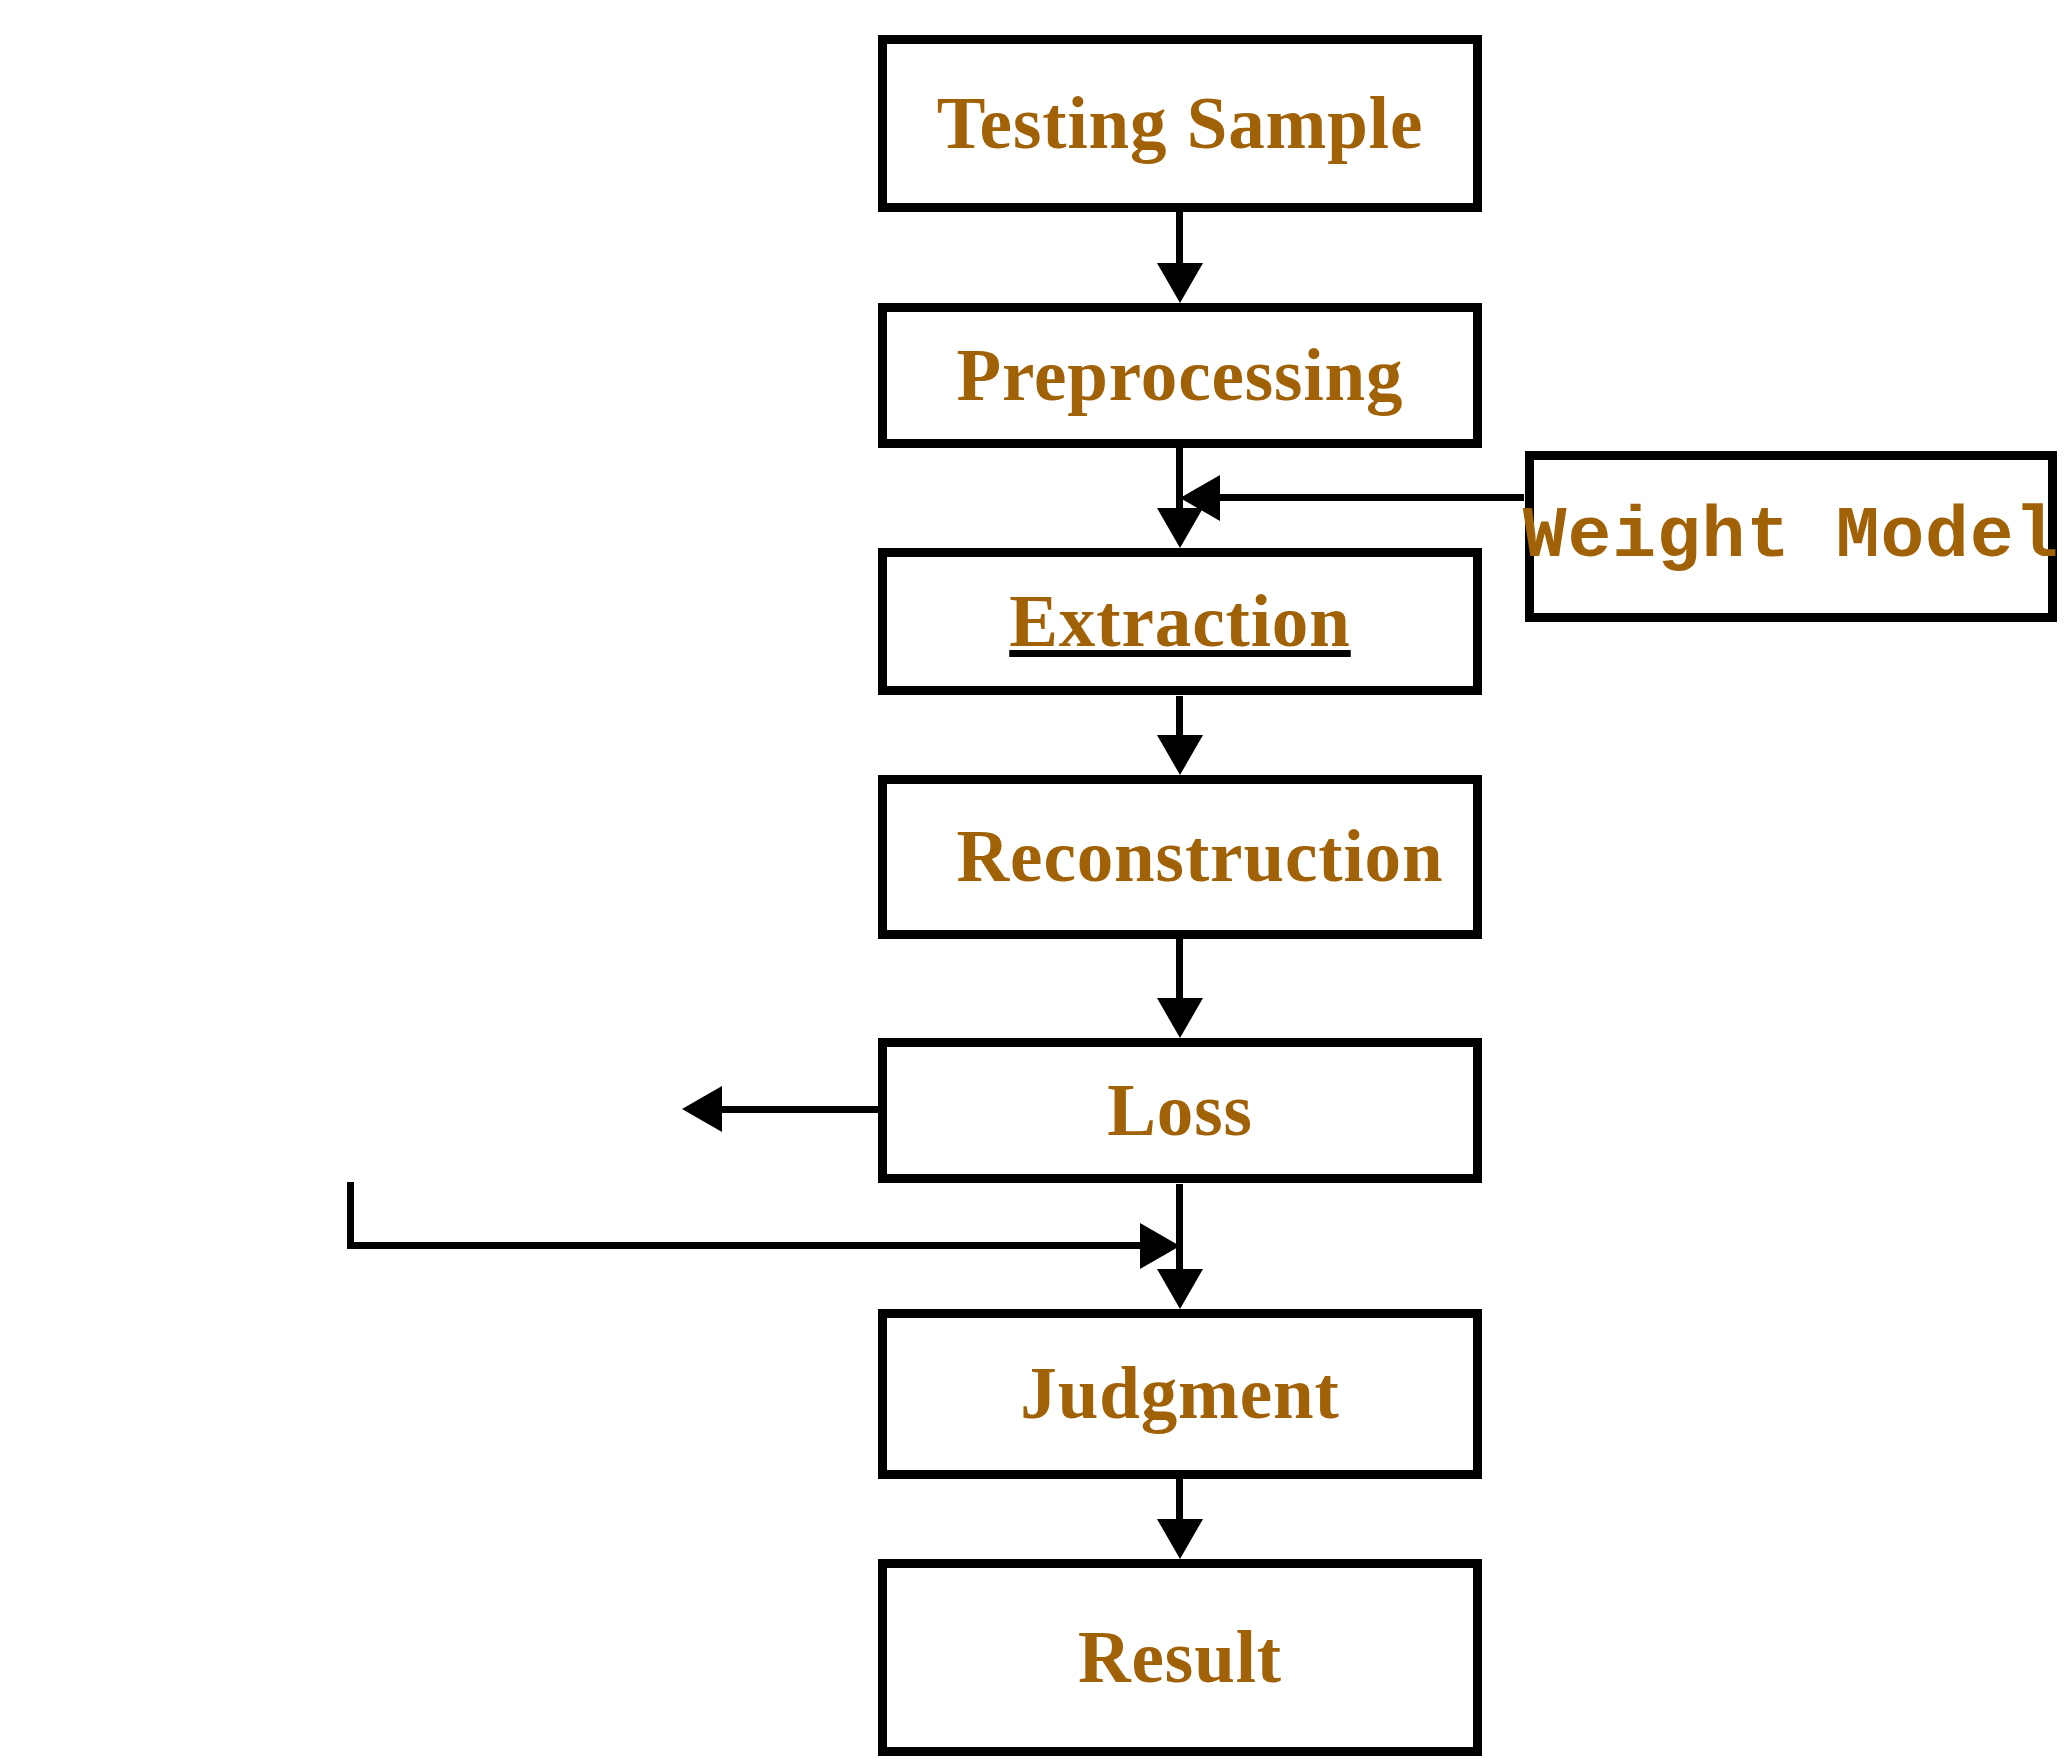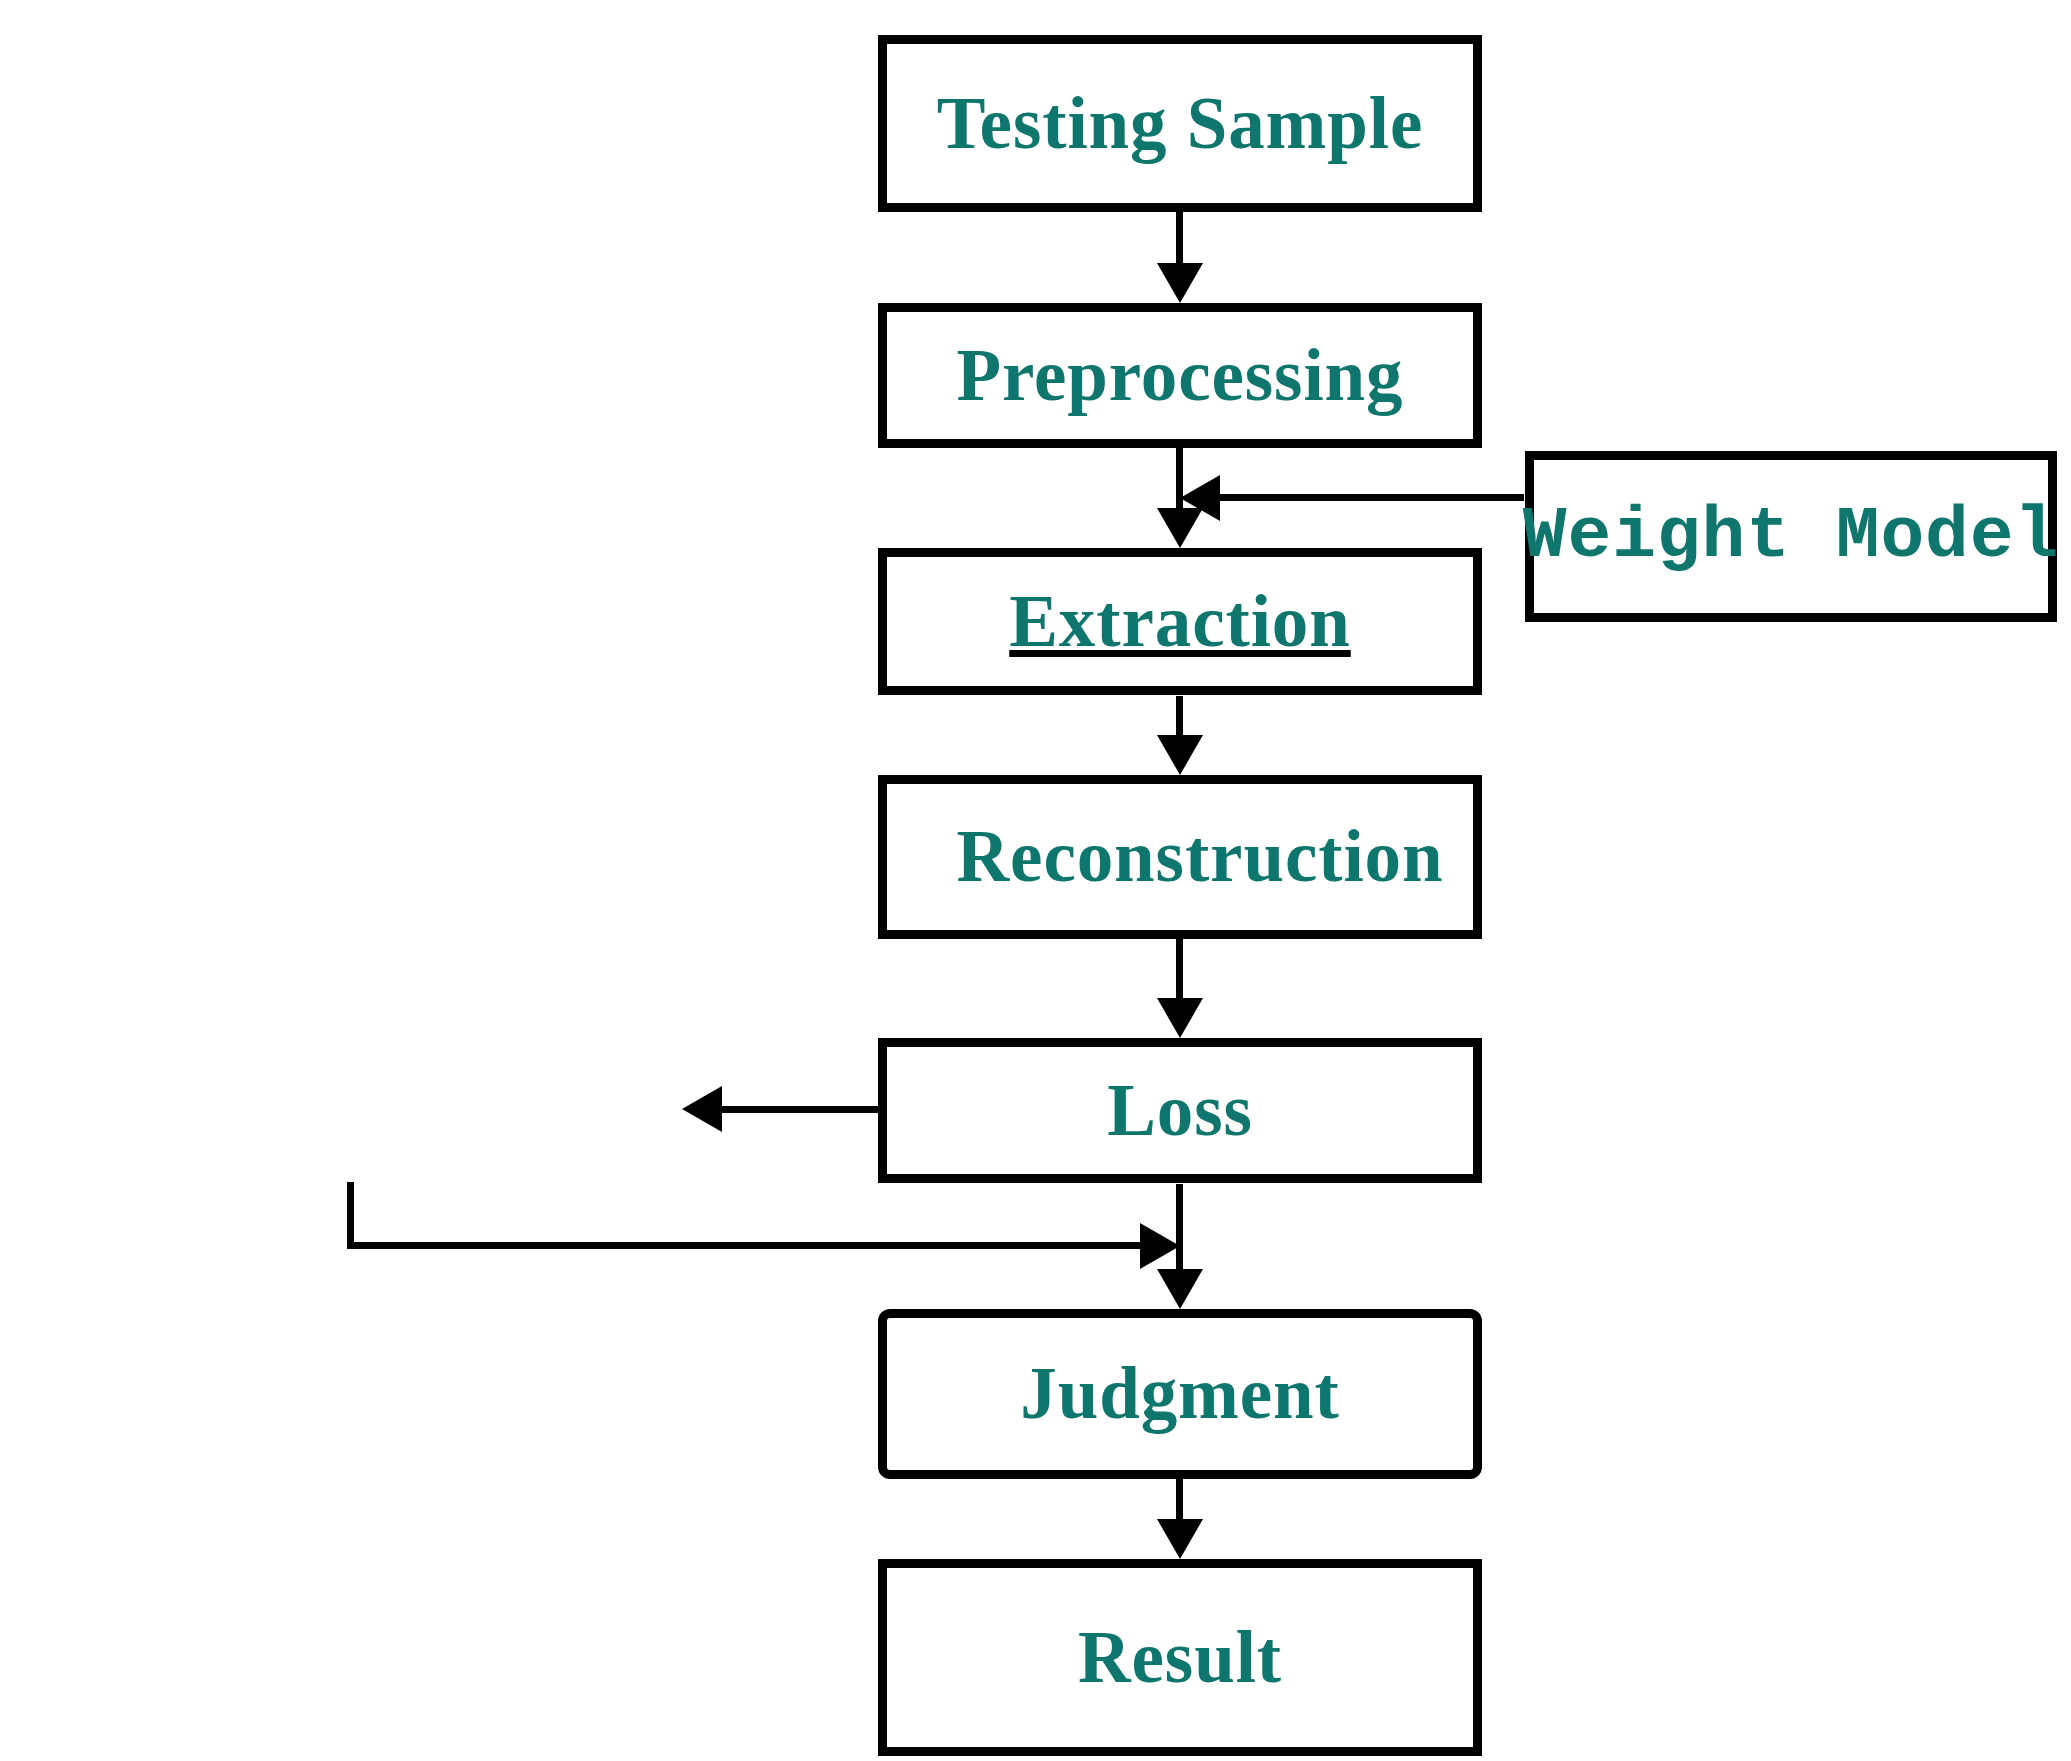--- a/index.html
+++ b/index.html
@@ -19,21 +19,21 @@
     box-sizing: border-box;
     border: 9px solid #000000;
     background: #ffffff;
     display: flex;
     align-items: center;
     justify-content: center;
   }
   .node .label {
     font-weight: bold;
     font-size: 73px;
-    color: #0f766e;
+    color: #a16207;
     white-space: nowrap;
     letter-spacing: 0.9px;
   }
   .vline {
     position: absolute;
     width: 7.3px;
     background: #000000;
   }
   .hline {
     position: absolute;
@@ -62,21 +62,21 @@
   }
 
   
   #n-testing-sample { left: 878px;  top: 35px;   width: 604px; height: 177px; }
   #n-preprocessing  { left: 878px;  top: 303px;  width: 604px; height: 145px; align-items: center; }
   #n-weight-model   { left: 1525px; top: 451px;  width: 532px; height: 171px; font-family: Liberation Mono, monospace; }
   #n-extraction     { left: 878px;  top: 548px;  width: 604px; height: 147px; text-decoration: underline; }
   #n-reconstruction { left: 878px;  top: 775px;  width: 604px; height: 164px; padding-left: 40px; }
   #n-loss           { left: 878px;  top: 1038px; width: 604px; height: 145px; }
   #n-adaptive       { left: 29px;   top: 1034px; width: 651px; height: 148px; }
-  #n-judgment       { left: 878px;  top: 1309px; width: 604px; height: 170px; border-radius: 12px; }
+  #n-judgment       { left: 878px;  top: 1309px; width: 604px; height: 170px; }
   #n-result         { left: 878px;  top: 1559px; width: 604px; height: 197px; }
 </style>
 </head>
 <body>
 
 <div id="canvas">
 
   <div class="node" id="n-testing-sample">
     <span class="label">Testing Sample</span>
   </div>

